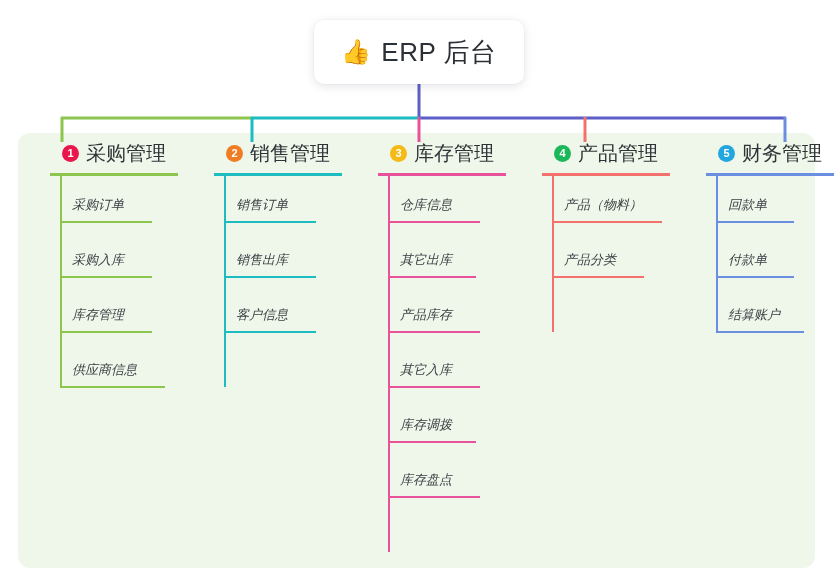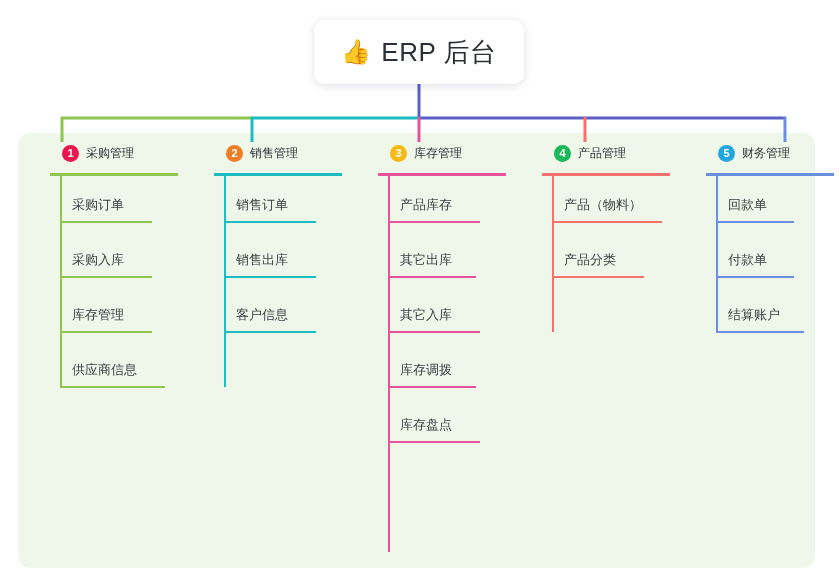--- a/index.html
+++ b/index.html
@@ -56,36 +56,36 @@
     height:40px;
     display:flex;align-items:center;
     padding-left:22px;
   }
   .badge{
     width:17px;height:17px;border-radius:50%;
     display:inline-flex;align-items:center;justify-content:center;
     color:#fff;font-size:11px;line-height:1;font-weight:bold;
     margin-right:7px;flex:0 0 auto;
   }
-  .head-text{font-size:12px;color:#2f3338;white-space:nowrap;}
+  .head-text{font-size:20px;color:#2f3338;white-space:nowrap;}
 
   .head-rule{
     position:absolute;
     left:10px; top:40px;
     width:128px; height:3px;
   }
 
   
   .spine{
     position:absolute;
     left:20px; top:43px;
     width:2px;
   }
 
-  .items{position:absolute;left:0;top:43px;width:165px;}
+  .items{position:absolute;left:0;top:43px;width:165px;font-style:italic;}
   .item{
     position:relative;
     height:55px;
   }
   .item-label{
     position:absolute;
     left:32px; top:20px;
     font-size:13px;color:#3a3f45;white-space:nowrap;
   }
   .item-rule{
@@ -172,28 +172,32 @@
       </div>
       <div class="col" style="left: 350px;">
         <div class="col-head">
           <span class="badge" style="background: rgb(245, 186, 22);">3</span>
           <span class="head-text">库存管理</span>
         </div>
         <div class="head-rule" style="background: rgb(232, 82, 154);"></div>
         <div class="spine" style="background: rgb(232, 82, 154); height: 376px;"></div>
         <div class="items">
           <div class="item">
-            <span class="item-label">产品库存</span>
+            <span class="item-label">仓库信息</span>
             <div class="item-rule" style="background: rgb(232, 82, 154); width: 92px;"></div>
           </div>
           <div class="item">
             <span class="item-label">其它出库</span>
             <div class="item-rule" style="background: rgb(232, 82, 154); width: 88px;"></div>
           </div>
           <div class="item">
+            <span class="item-label">产品库存</span>
+            <div class="item-rule" style="background: rgb(232, 82, 154); width: 92px;"></div>
+          </div>
+          <div class="item">
             <span class="item-label">其它入库</span>
             <div class="item-rule" style="background: rgb(232, 82, 154); width: 92px;"></div>
           </div>
           <div class="item">
             <span class="item-label">库存调拨</span>
             <div class="item-rule" style="background: rgb(232, 82, 154); width: 88px;"></div>
           </div>
           <div class="item">
             <span class="item-label">库存盘点</span>
             <div class="item-rule" style="background: rgb(232, 82, 154); width: 92px;"></div>

